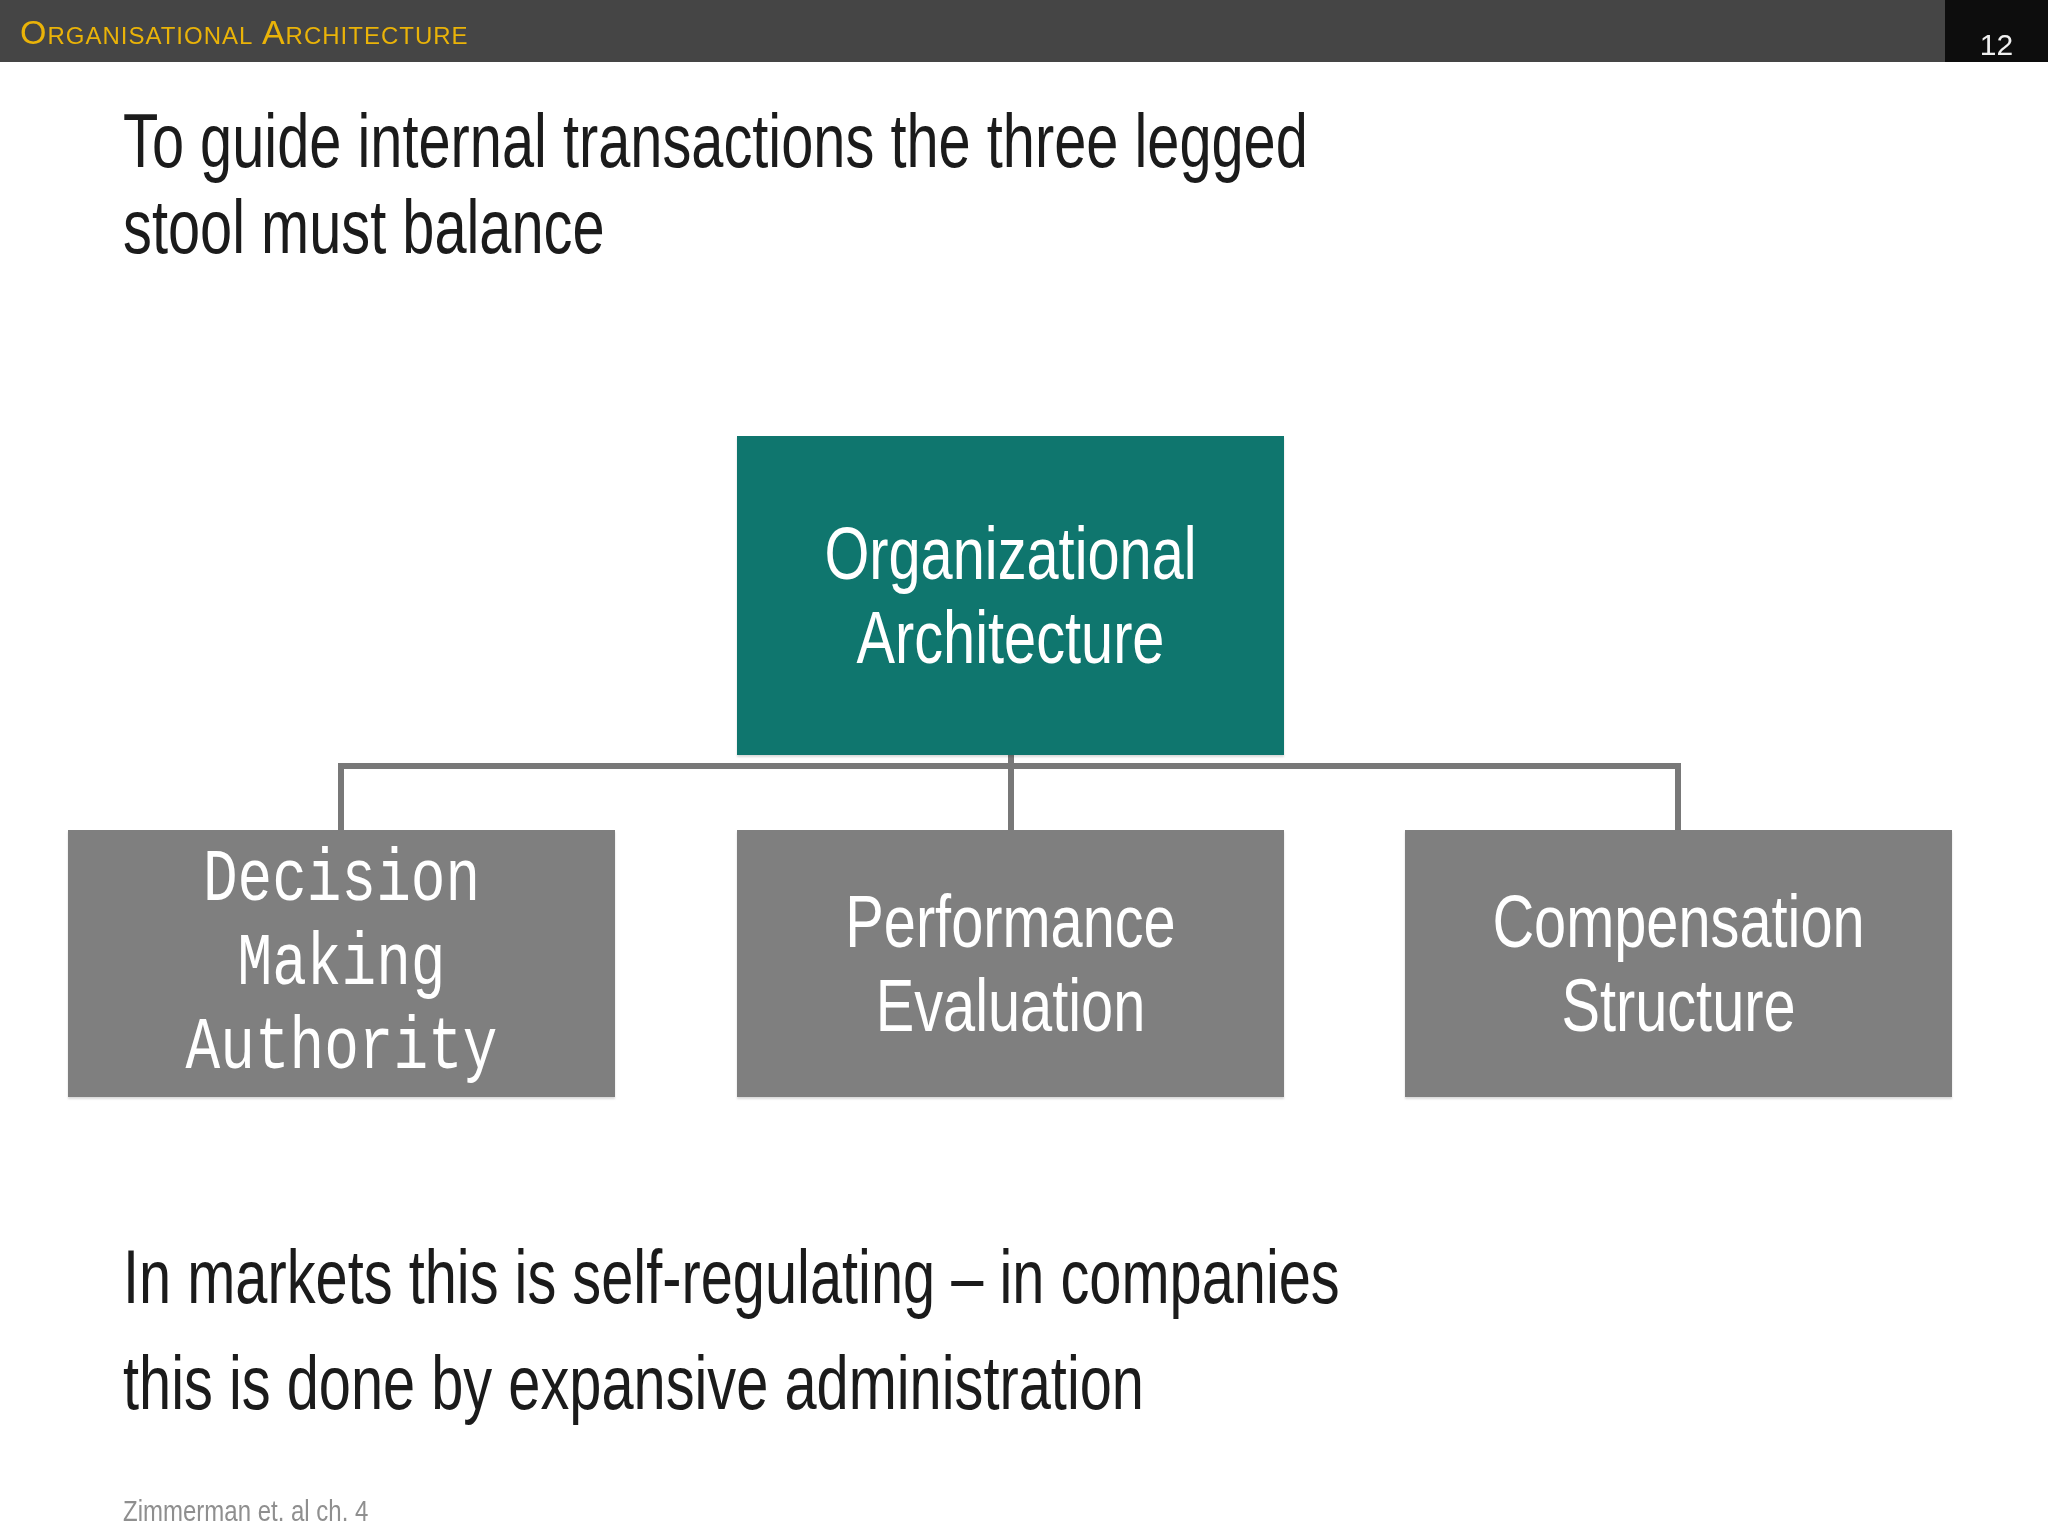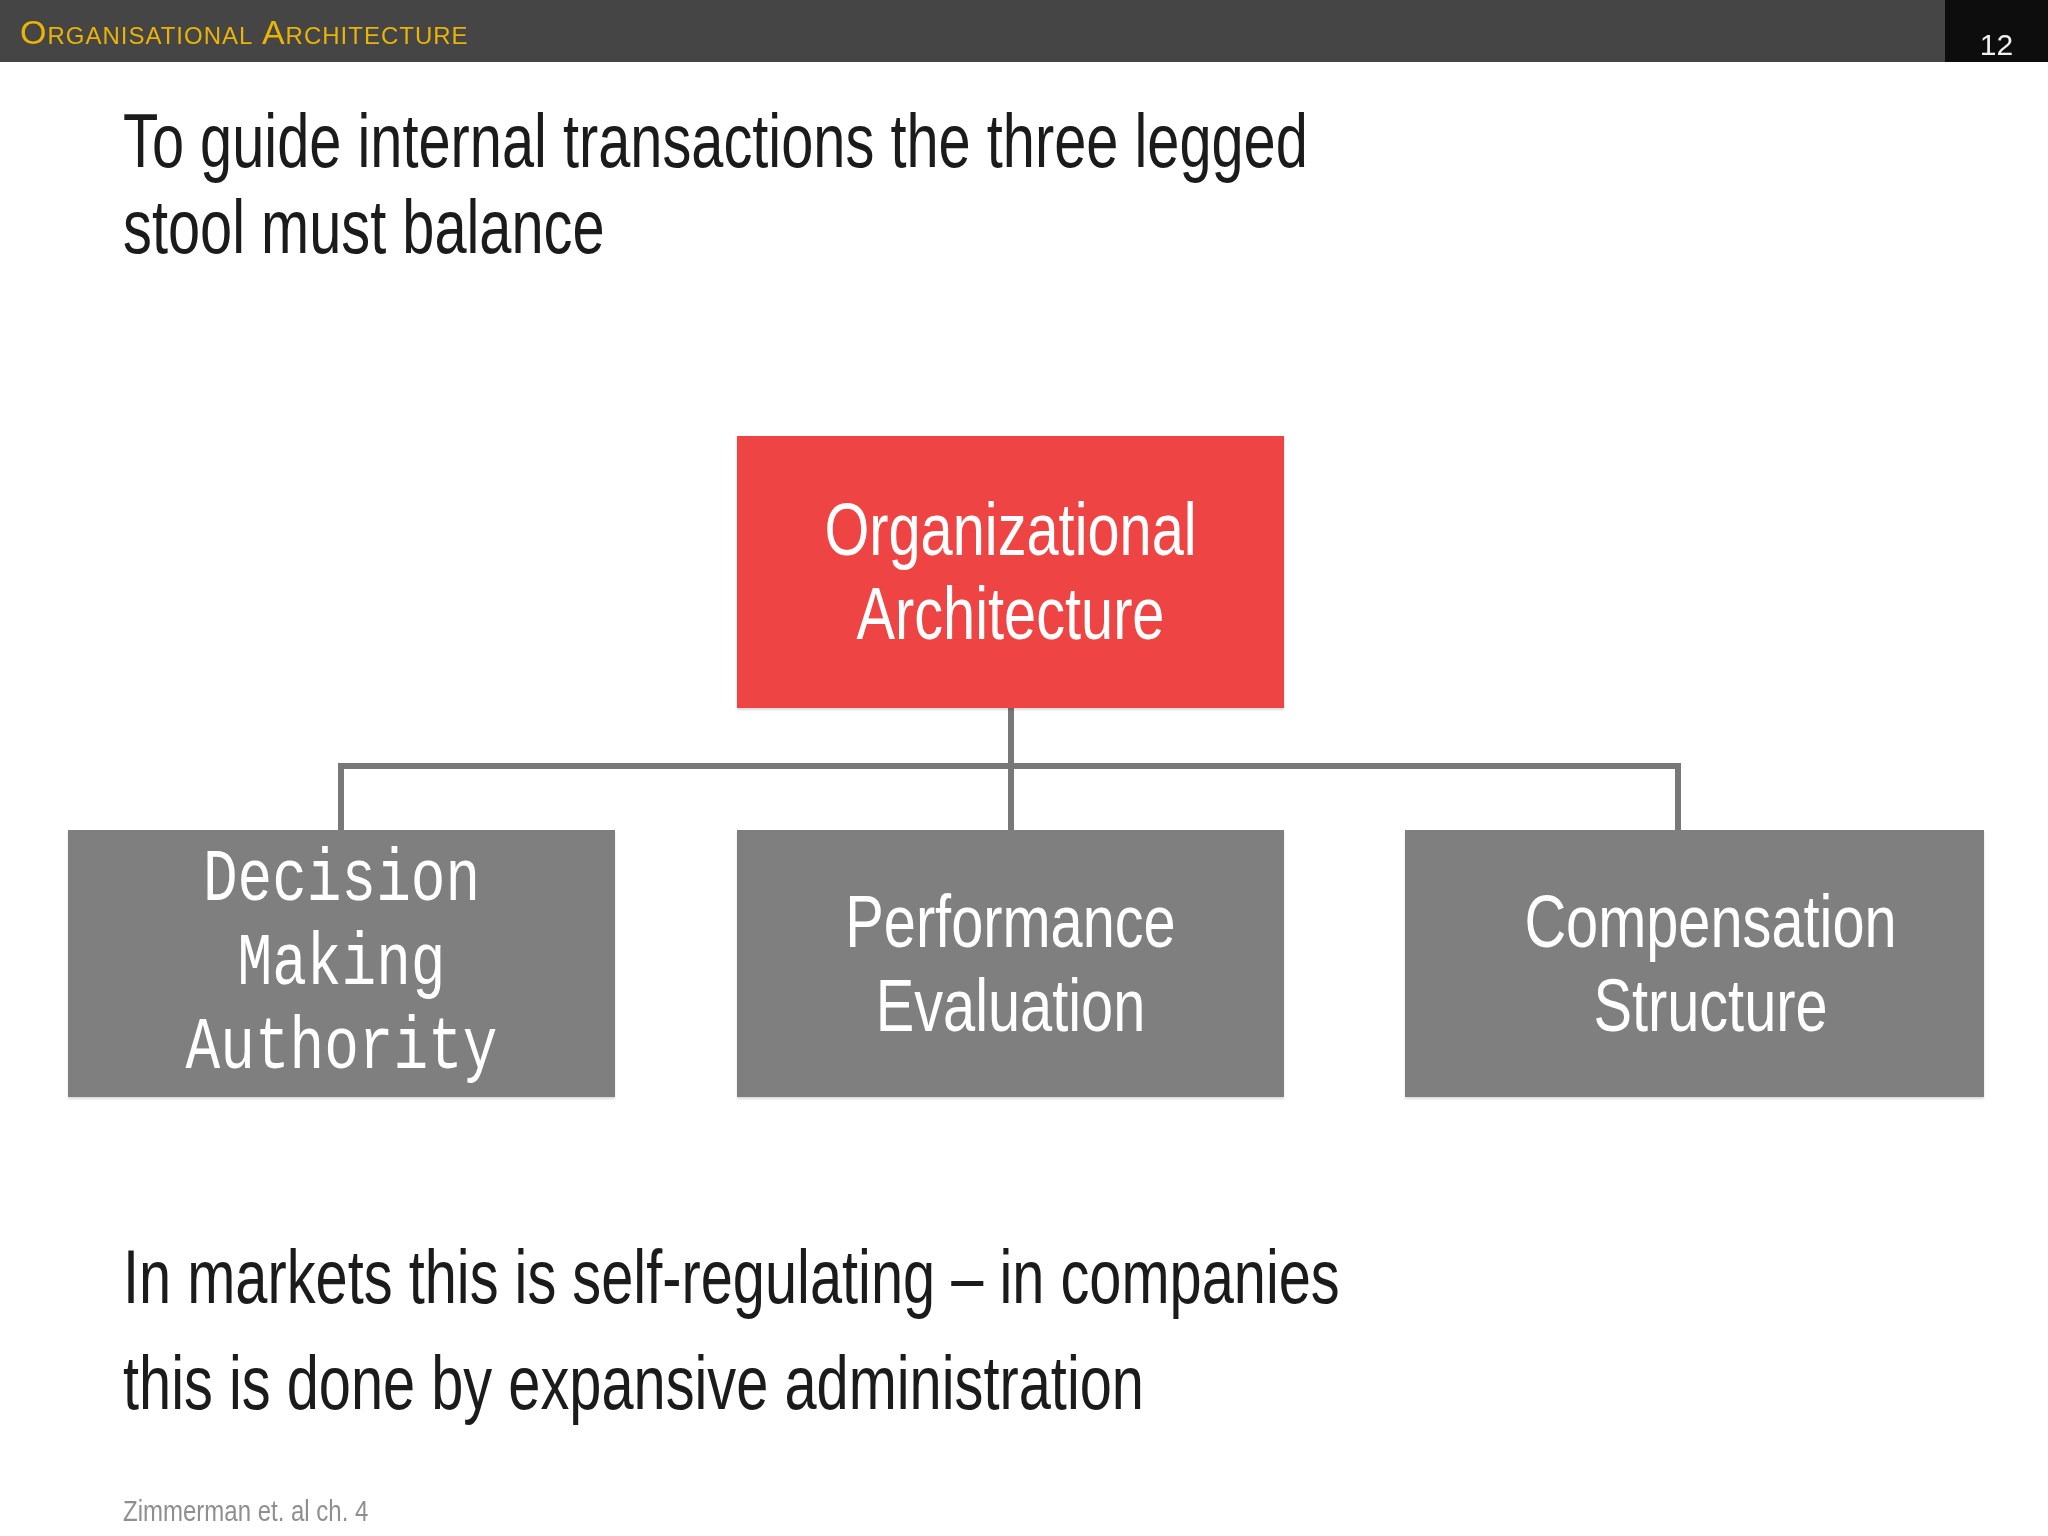--- a/index.html
+++ b/index.html
@@ -51,27 +51,27 @@
   .node {
     position: absolute;
     display: flex; align-items: center; justify-content: center;
     color: #ffffff;
     font-size: 74px; line-height: 84px;
     text-align: center;
     box-shadow: 0 2px 2px rgba(0,0,0,0.15);
   }
   .node .label { width: 720px; }
   .node-root {
-    left: 737px; top: 436px; width: 547px; height: 272px;
-    background: #ef4444;
+    left: 737px; top: 436px; width: 547px; height: 319px;
+    background: #0f766e;
   }
   .node-child { top: 830px; width: 547px; height: 267px; background: #7f7f7f; }
   .node-child-0 { left: 68px; font-family: Liberation Mono, monospace; }
   .node-child-1 { left: 737px; }
-  .node-child-2 { left: 1405px; padding-left: 32px; }
+  .node-child-2 { left: 1405px; }
 
   .conn { position: absolute; background: #787878; }
   .conn-stem   { left: 1008px; top: 707px; width: 6px;    height: 60px; }
   .conn-hbar   { left: 338px;  top: 763px; width: 1343px; height: 6px;  }
   .conn-drop-0 { left: 338px;  top: 763px; width: 6px;    height: 67px; }
   .conn-drop-1 { left: 1008px; top: 763px; width: 6px;    height: 67px; }
   .conn-drop-2 { left: 1675px; top: 763px; width: 6px;    height: 67px; }
 
   
   .body-text {

